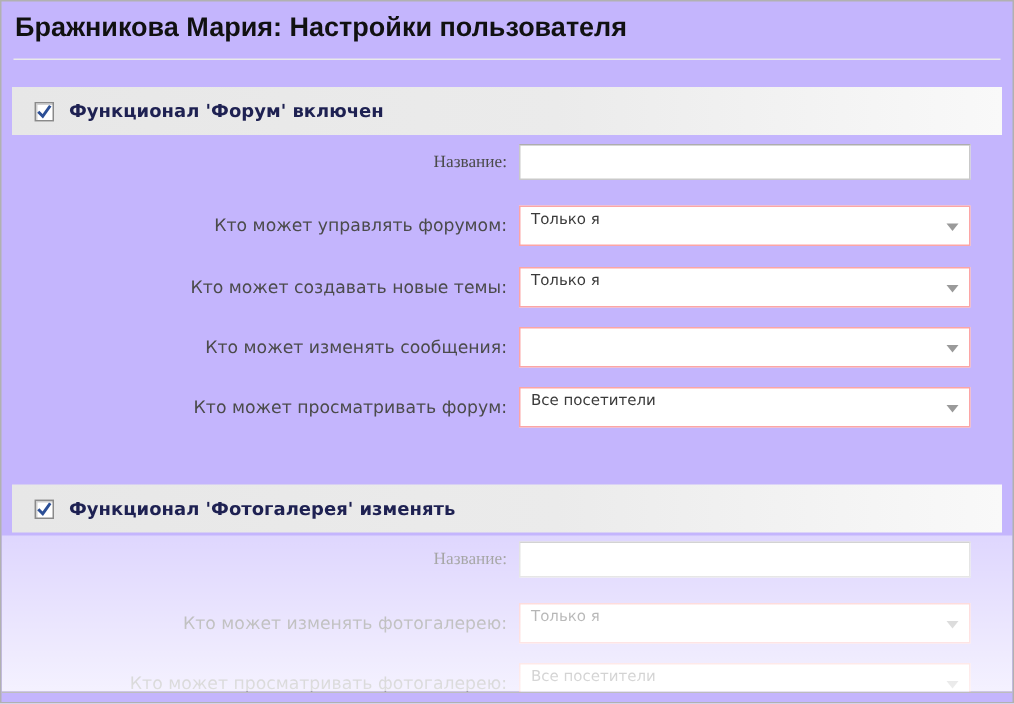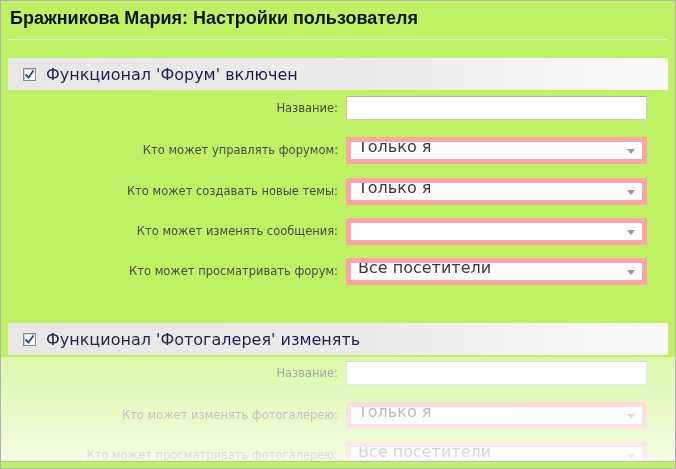--- a/index.html
+++ b/index.html
@@ -1,21 +1,21 @@
 <!DOCTYPE html>
 <html><head>
 <meta charset="utf-8">
 <style>
   html,body { margin:0; padding:0; background:#fff; }
   .window {
     position:relative;
     width:676px; height:469px;
     box-sizing:border-box;
     border:1px solid #b1b1b1;
-    background:#bef264;
+    background:#c4b5fd;
     font-family:"DejaVu Sans", sans-serif;
     overflow:hidden;
   }
   .content {
     position:absolute;
     left:0; top:0; right:0; bottom:6px;
     border-bottom:1px solid #bdbdbd;
     overflow:hidden;
   }
   .page-title {
@@ -40,48 +40,48 @@
     width:13px; height:13px; margin-left:15px;
     box-sizing:border-box;
     background:#fff;
     border:1px solid #8a8a8a;
     box-shadow:inset 1px 1px 0 rgba(0,0,0,0.18);
     display:inline-flex; align-items:center; justify-content:center;
     cursor:pointer;
   }
   .section-title {
     margin-left:10px;
-    font-size:16px; font-weight:normal;
+    font-size:12px; font-weight:bold;
     color:#1e2152;
     white-space:nowrap;
   }
   .row { position:absolute; left:0; right:0; }
   .lbl {
     position:absolute; left:0; top:0; width:337px;
     text-align:right;
     font-size:11.5px; color:#4b4b4b;
     white-space:nowrap;
   }
-  .row-input .lbl { line-height:24px; }
+  .row-input .lbl { line-height:24px;font-family:Liberation Serif, serif; }
   .row-select .lbl { line-height:27px;text-align:right; }
   .ctl { position:absolute; left:345px; width:301px; box-sizing:border-box; }
   input.ctl {
     height:24px;
     border:1px solid #c9c9c9; border-top-color:#adadad;
     padding:0 5px;
     font:13px "DejaVu Sans", sans-serif; color:#333;
     outline:none; background:#fff;
   }
   .select {
     height:27px;
-    border:5px solid #fca5a5;
+    border:1px solid #fca5a5;
     background:#fff;
     display:flex; align-items:center;
     padding:0 20px 8px 7px;
-    font-size:16px; color:#3a3a3a;
+    font-size:10px; color:#3a3a3a;
     cursor:default;
     white-space:nowrap; overflow:hidden;
   }
   .select .sel-val.muted { color:#8a8a8a; }
   .arrow {
     position:absolute; right:7px; top:50%; margin-top:-2px;
     width:0; height:0;
     border-left:4px solid transparent;
     border-right:4px solid transparent;
     border-top:5px solid #9a9a9a;

